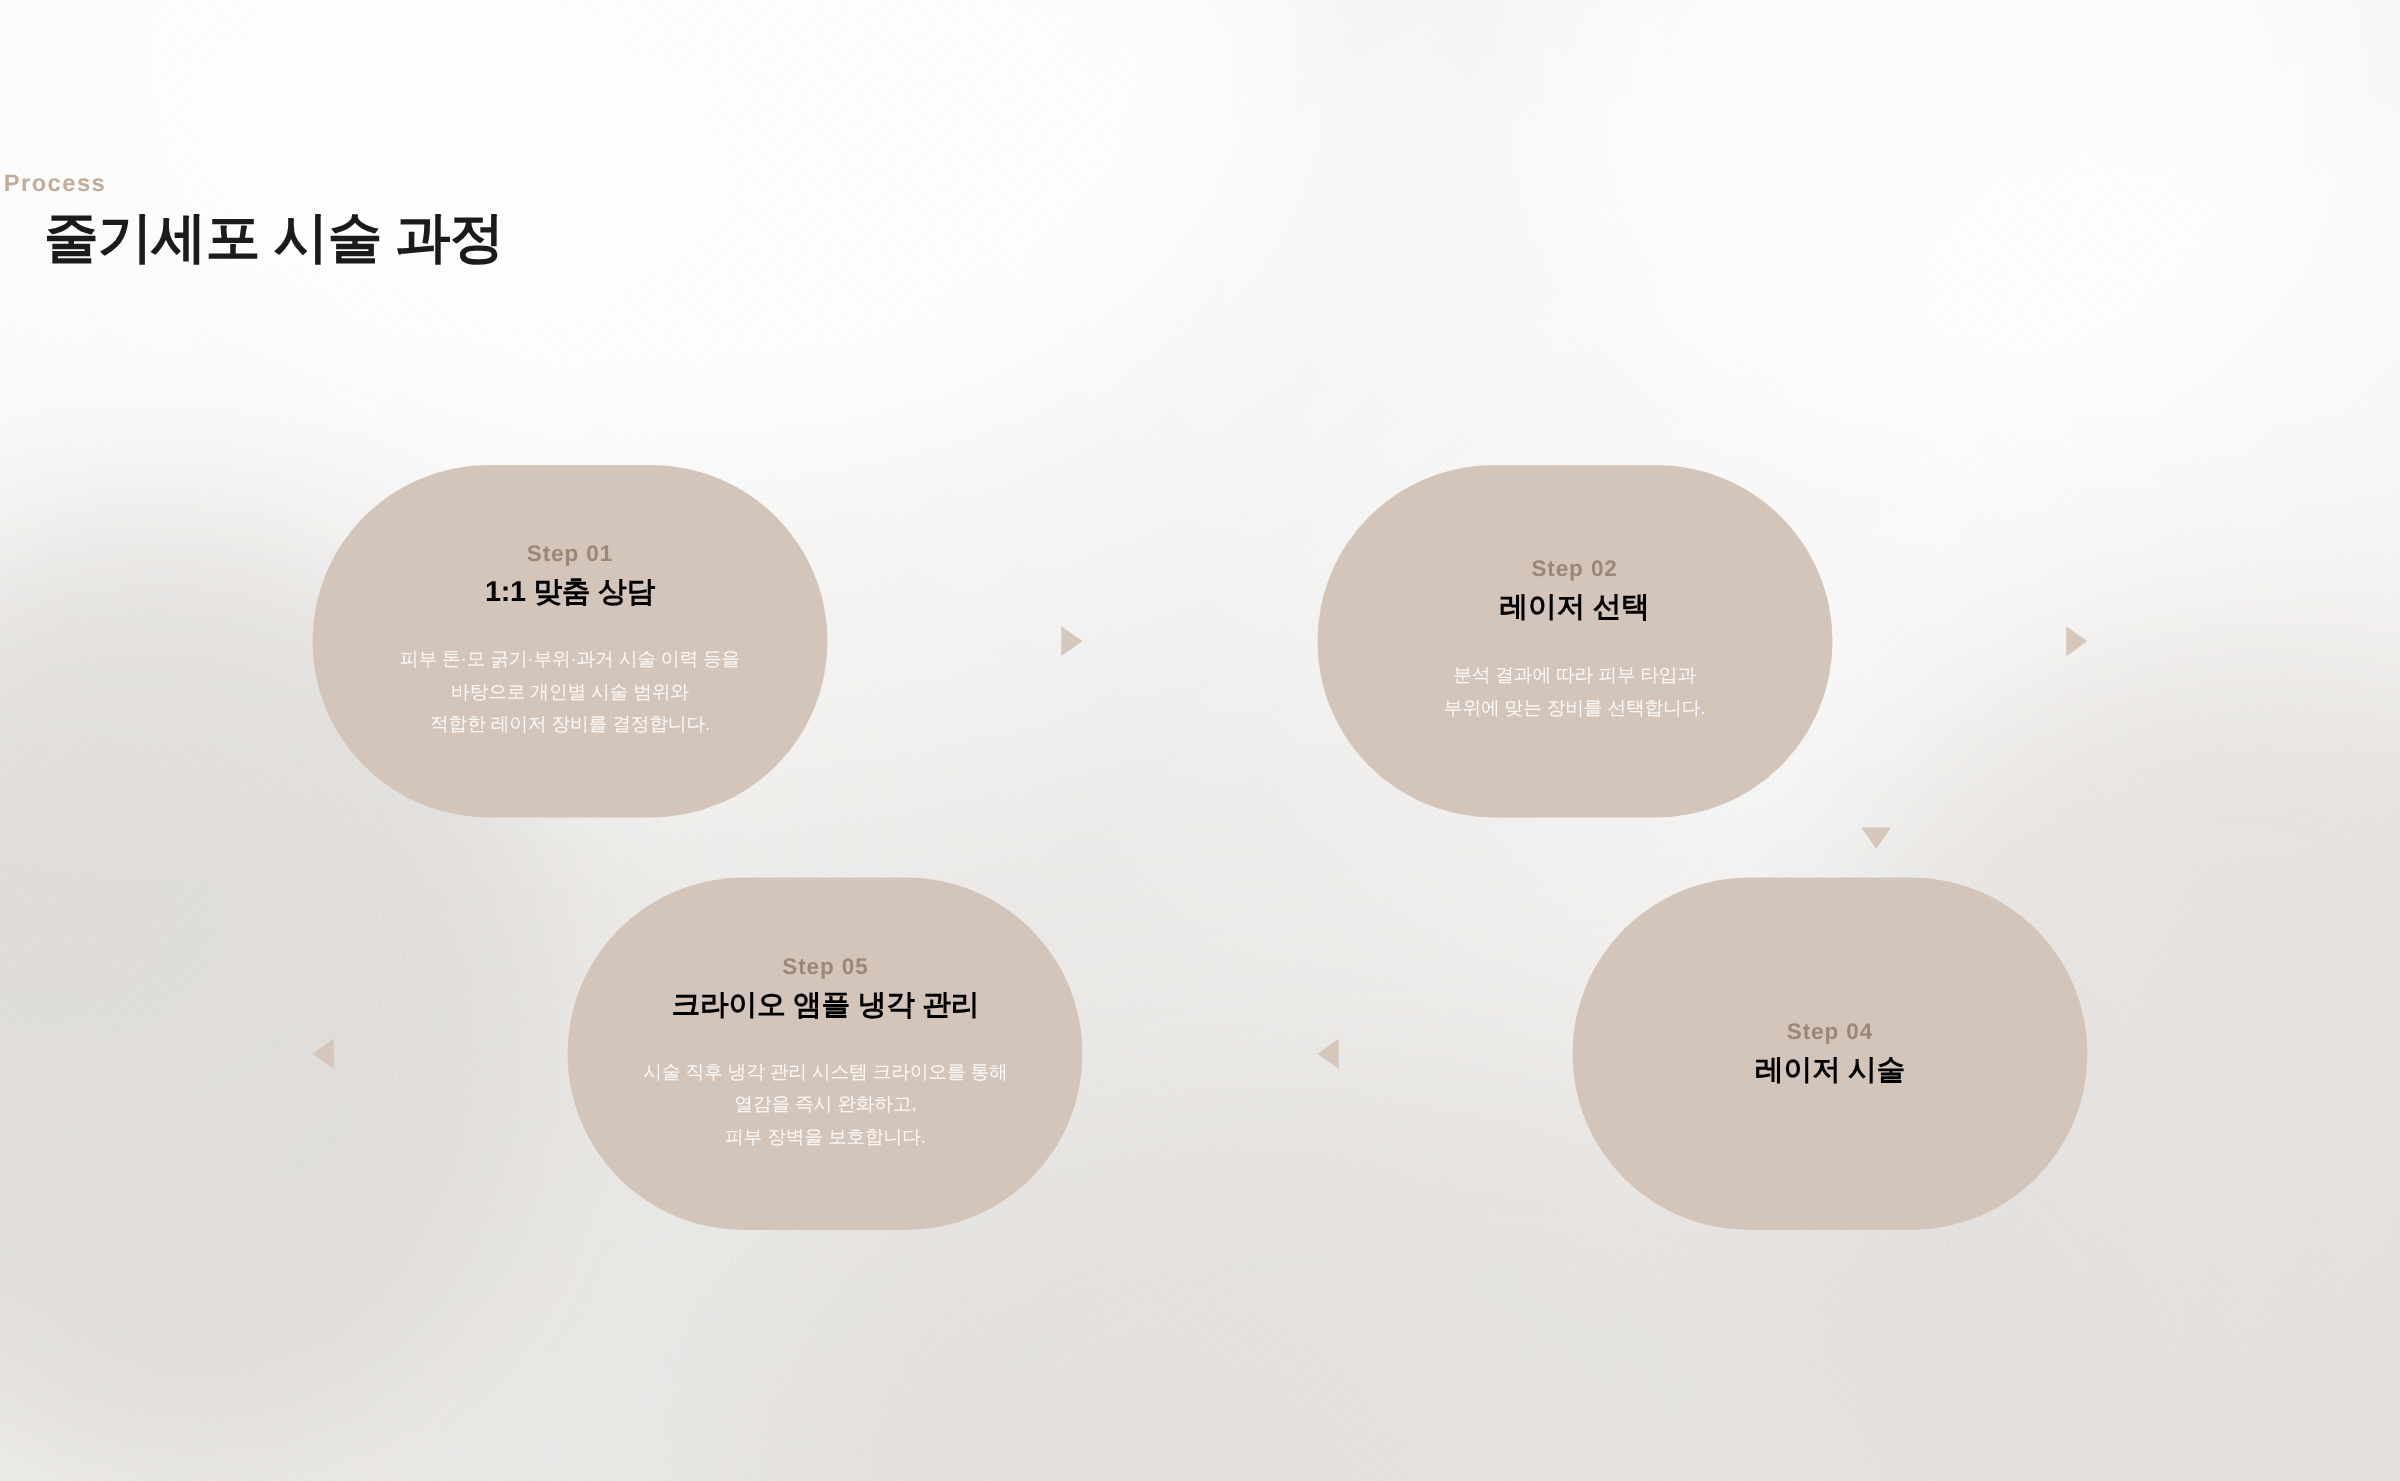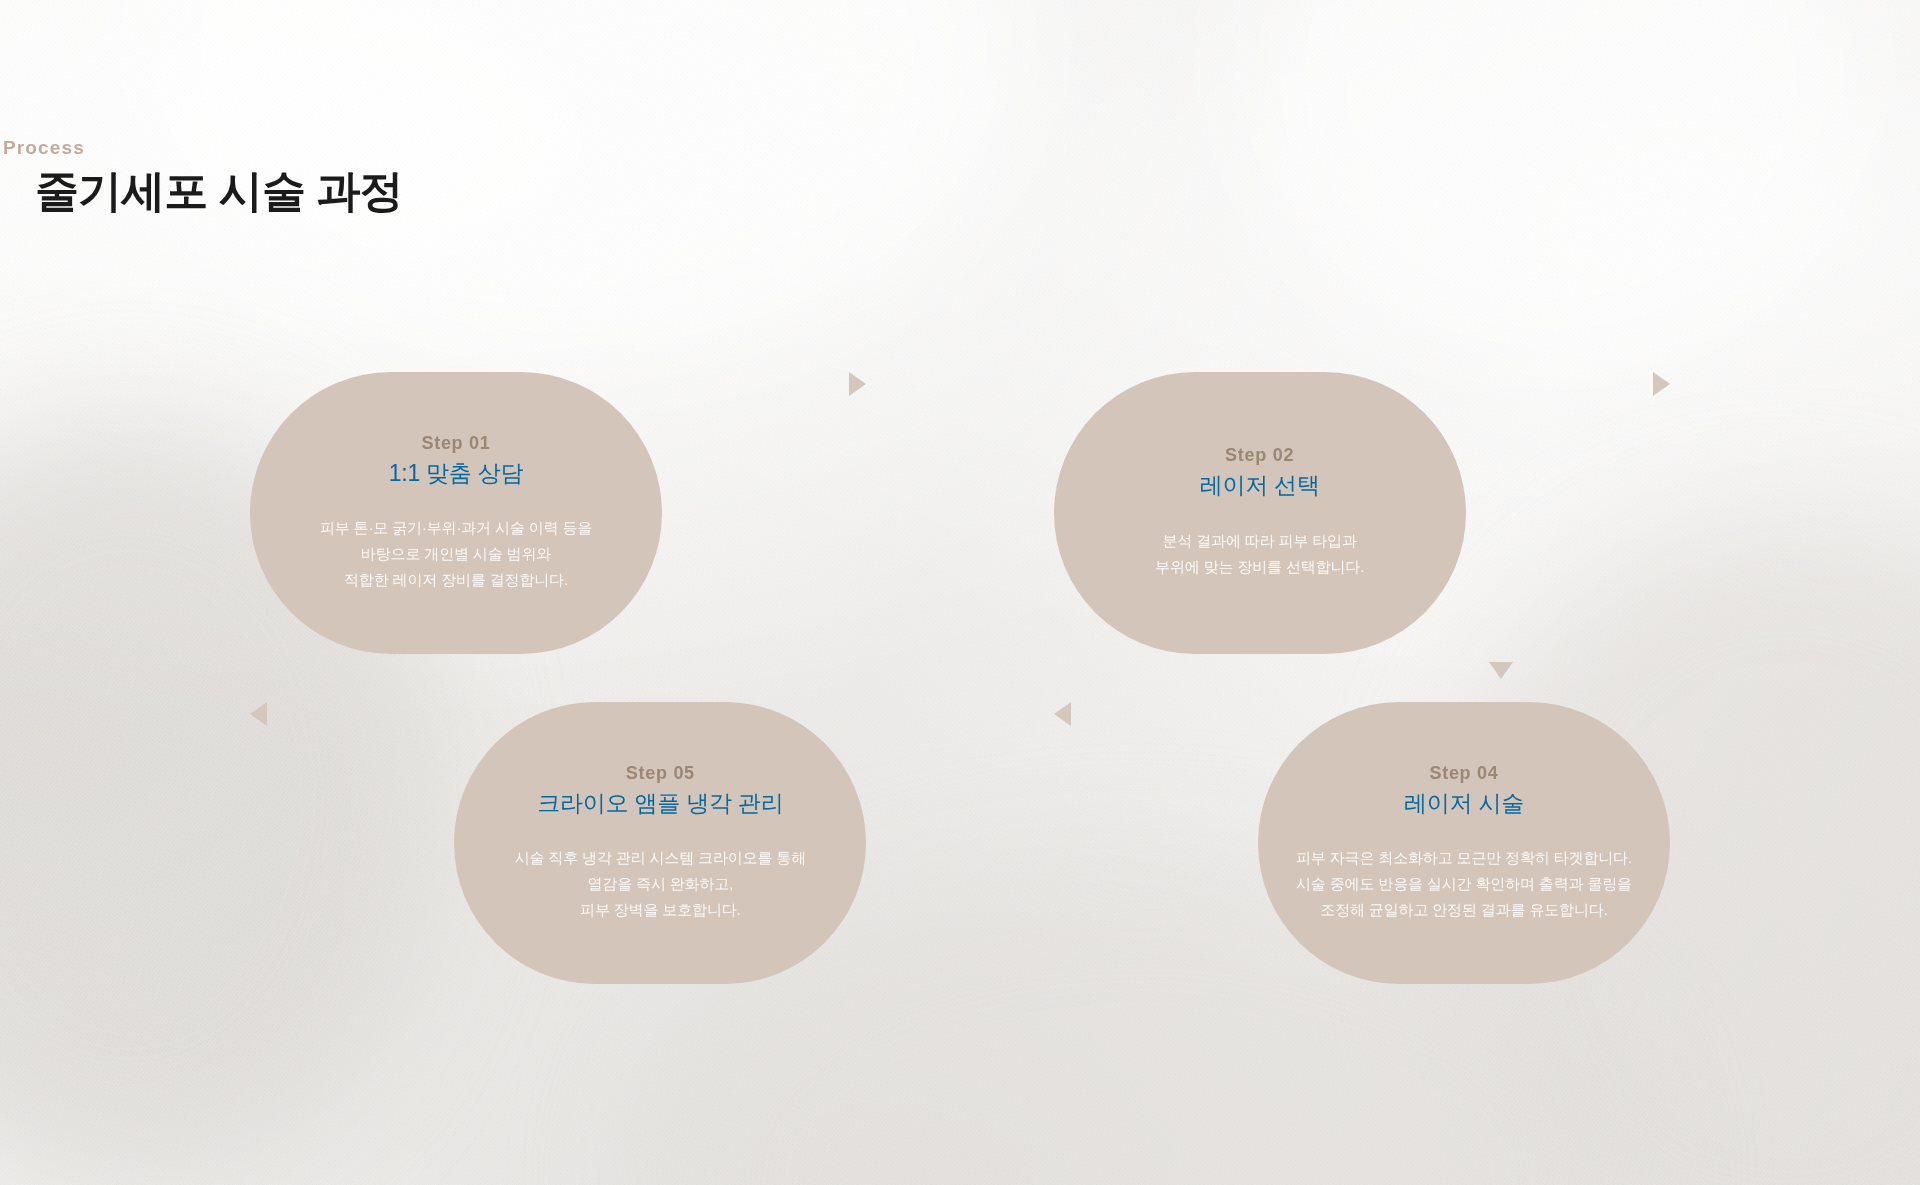--- a/index.html
+++ b/index.html
@@ -93,20 +93,21 @@
   
   .steps {
     position: absolute;
     top: 372px;
     left: 50%;
     transform: translateX(-50%);
     width: 1420px;
   }
   .row {
     display: flex;
+    align-items: center;
     justify-content: space-between;
   }
   .row.row2 { margin-top: 48px; }
 
   .card {
     width: 412px;
     min-height: 282px;
     background: #d3c5b9;
     border-radius: 160px;
     display: flex;
@@ -120,22 +121,22 @@
   .card .step-label {
     font-size: 18px;
     font-weight: 700;
     color: #9c8775;
     letter-spacing: .04em;
     line-height: 1;
   }
   .card .step-title {
     margin-top: 8px;
     font-size: 23px;
-    font-weight: 400;
-    color: #0369a1;
+    font-weight: 700;
+    color: #000000;
     letter-spacing: -0.01em;
     line-height: 1.2;
   }
   .card .step-desc {
     margin-top: 28px;
     font-size: 15px;
     font-weight: 400;
     color: #fbf9f8;
     line-height: 1.72;
     letter-spacing: -0.01em;
@@ -231,24 +232,19 @@
           <span class="ln">열감을 즉시 완화하고,</span>
           <span class="ln">피부 장벽을 보호합니다.</span>
         </div>
       </div>
 
       <div class="arrow left"></div>
 
       <div class="card">
         <div class="step-label">Step 04</div>
         <div class="step-title">레이저 시술</div>
-        <div class="step-desc">
-          <span class="ln">피부 자극은 최소화하고 모근만 정확히 타겟합니다.</span>
-          <span class="ln">시술 중에도 반응을 실시간 확인하며 출력과 쿨링을</span>
-          <span class="ln">조정해 균일하고 안정된 결과를 유도합니다.</span>
-        </div>
       </div>
 
     </div>
 
   </div>
 
 </div>
 
 </body></html>

